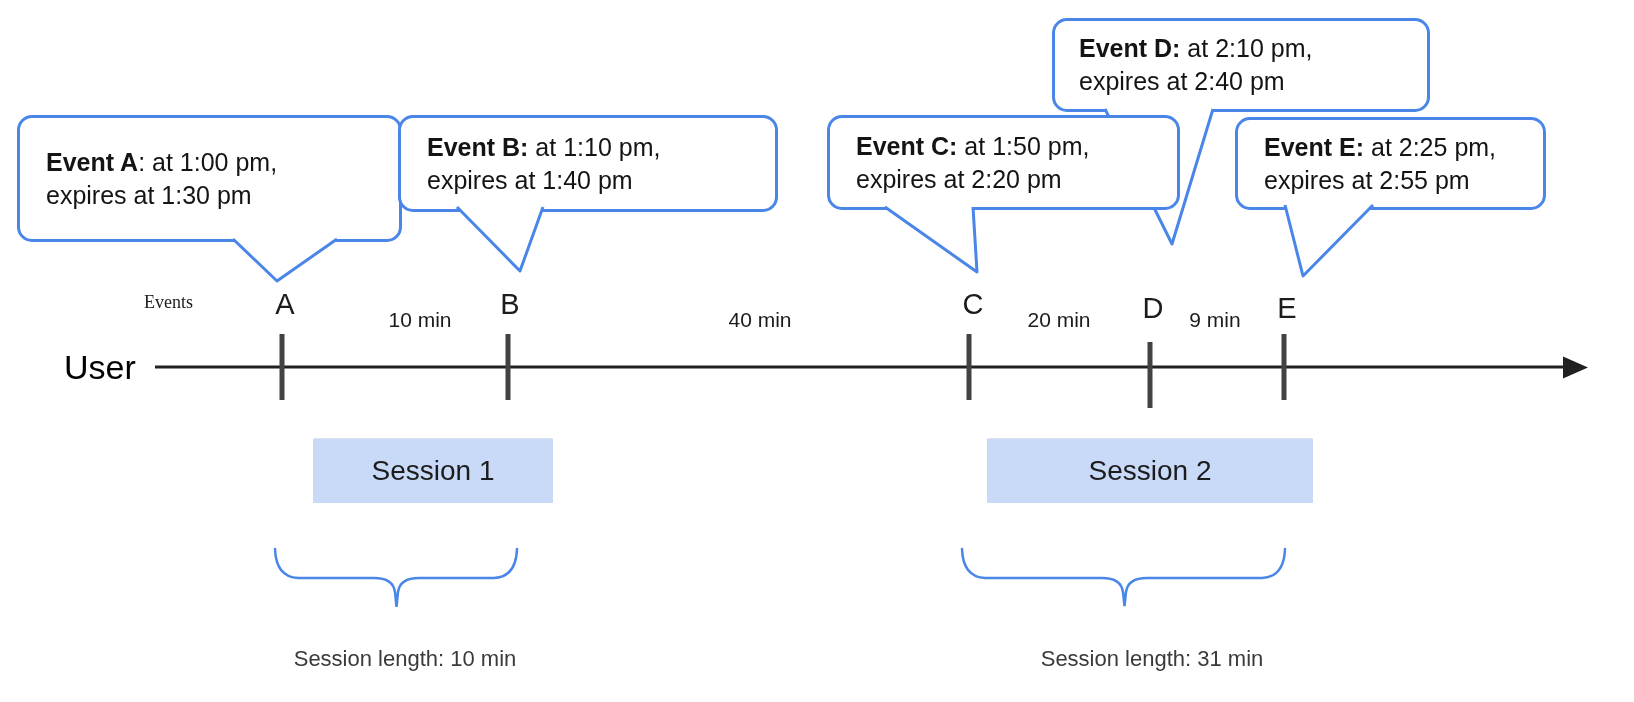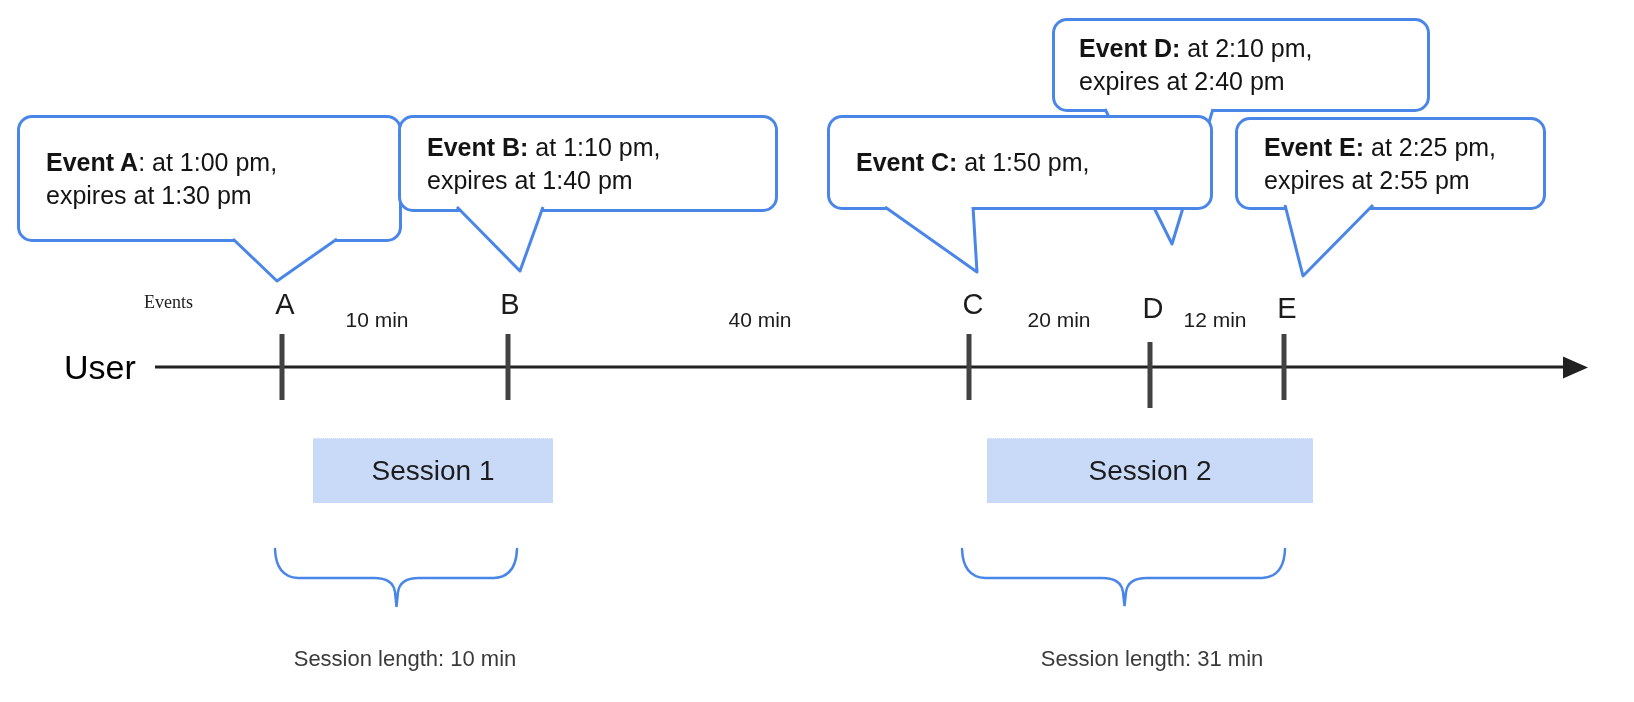--- a/index.html
+++ b/index.html
@@ -60,22 +60,23 @@
   <div class="bubble z4" style="left:17px;top:115px;width:385px;height:127px;">
     <div><span class="b">Event A</span><span>: at 1:00 pm,</span></div>
     <div>expires at 1:30 pm</div>
   </div>
 
   <div class="bubble z4" style="left:398px;top:115px;width:380px;height:97px;">
     <div><span class="b">Event B:</span><span> at 1:10 pm,</span></div>
     <div>expires at 1:40 pm</div>
   </div>
 
-  <div class="bubble z4" style="left:827px;top:115px;width:386px;height:95px;">
+  <div class="bubble z4" style="left:827px;top:115px;width:353px;height:95px;">
     <div><span class="b">Event C:</span><span> at 1:50 pm,</span></div>
+    <div>expires at 2:20 pm</div>
   </div>
 
   <div class="bubble z4" style="left:1235px;top:117px;width:311px;height:93px;">
     <div><span class="b">Event E:</span><span> at 2:25 pm,</span></div>
     <div>expires at 2:55 pm</div>
   </div>
 
   <svg class="layer z5" width="1634" height="702" viewBox="0 0 1634 702">
     <path d="M 233 239 L 277 281 L 337 239" fill="#ffffff" stroke="#4a86e8" stroke-width="3" stroke-linejoin="round"></path>
     <path d="M 457 207 L 520 271 L 543 207" fill="#ffffff" stroke="#4a86e8" stroke-width="3" stroke-linejoin="round"></path>
@@ -85,24 +86,24 @@
 
   <div class="lbl axis-label z6" style="left:64px;top:348px;">User</div>
   <div class="lbl events-label z6" style="left:144px;top:292px;">Events</div>
 
   <div class="lbl tick-label center z6" style="left:285px;top:288px;">A</div>
   <div class="lbl tick-label center z6" style="left:510px;top:288px;">B</div>
   <div class="lbl tick-label center z6" style="left:973px;top:288px;">C</div>
   <div class="lbl tick-label center z6" style="left:1153px;top:292px;">D</div>
   <div class="lbl tick-label center z6" style="left:1287px;top:292px;">E</div>
 
-  <div class="lbl gap-label center z6" style="left:377px;top:308px;">10 min</div>
+  <div class="lbl gap-label center z6" style="left:420px;top:308px;">10 min</div>
   <div class="lbl gap-label center z6" style="left:760px;top:308px;">40 min</div>
   <div class="lbl gap-label center z6" style="left:1059px;top:308px;">20 min</div>
-  <div class="lbl gap-label center z6" style="left:1215px;top:308px;">12 min</div>
+  <div class="lbl gap-label center z6" style="left:1215px;top:308px;">9 min</div>
 
   <div class="session-rect z2" style="left:273px;top:438px;width:240px;height:65px;margin-left:40px;">
     <span>Session 1</span>
   </div>
   <div class="session-rect z2" style="left:963px;top:438px;width:326px;height:65px;margin-left:24px;">
     <span>Session 2</span>
   </div>
 
   <div class="lbl length-label center z6" style="left:405px;top:646px;">Session length: 10 min</div>
   <div class="lbl length-label center z6" style="left:1152px;top:646px;">Session length: 31 min</div>

